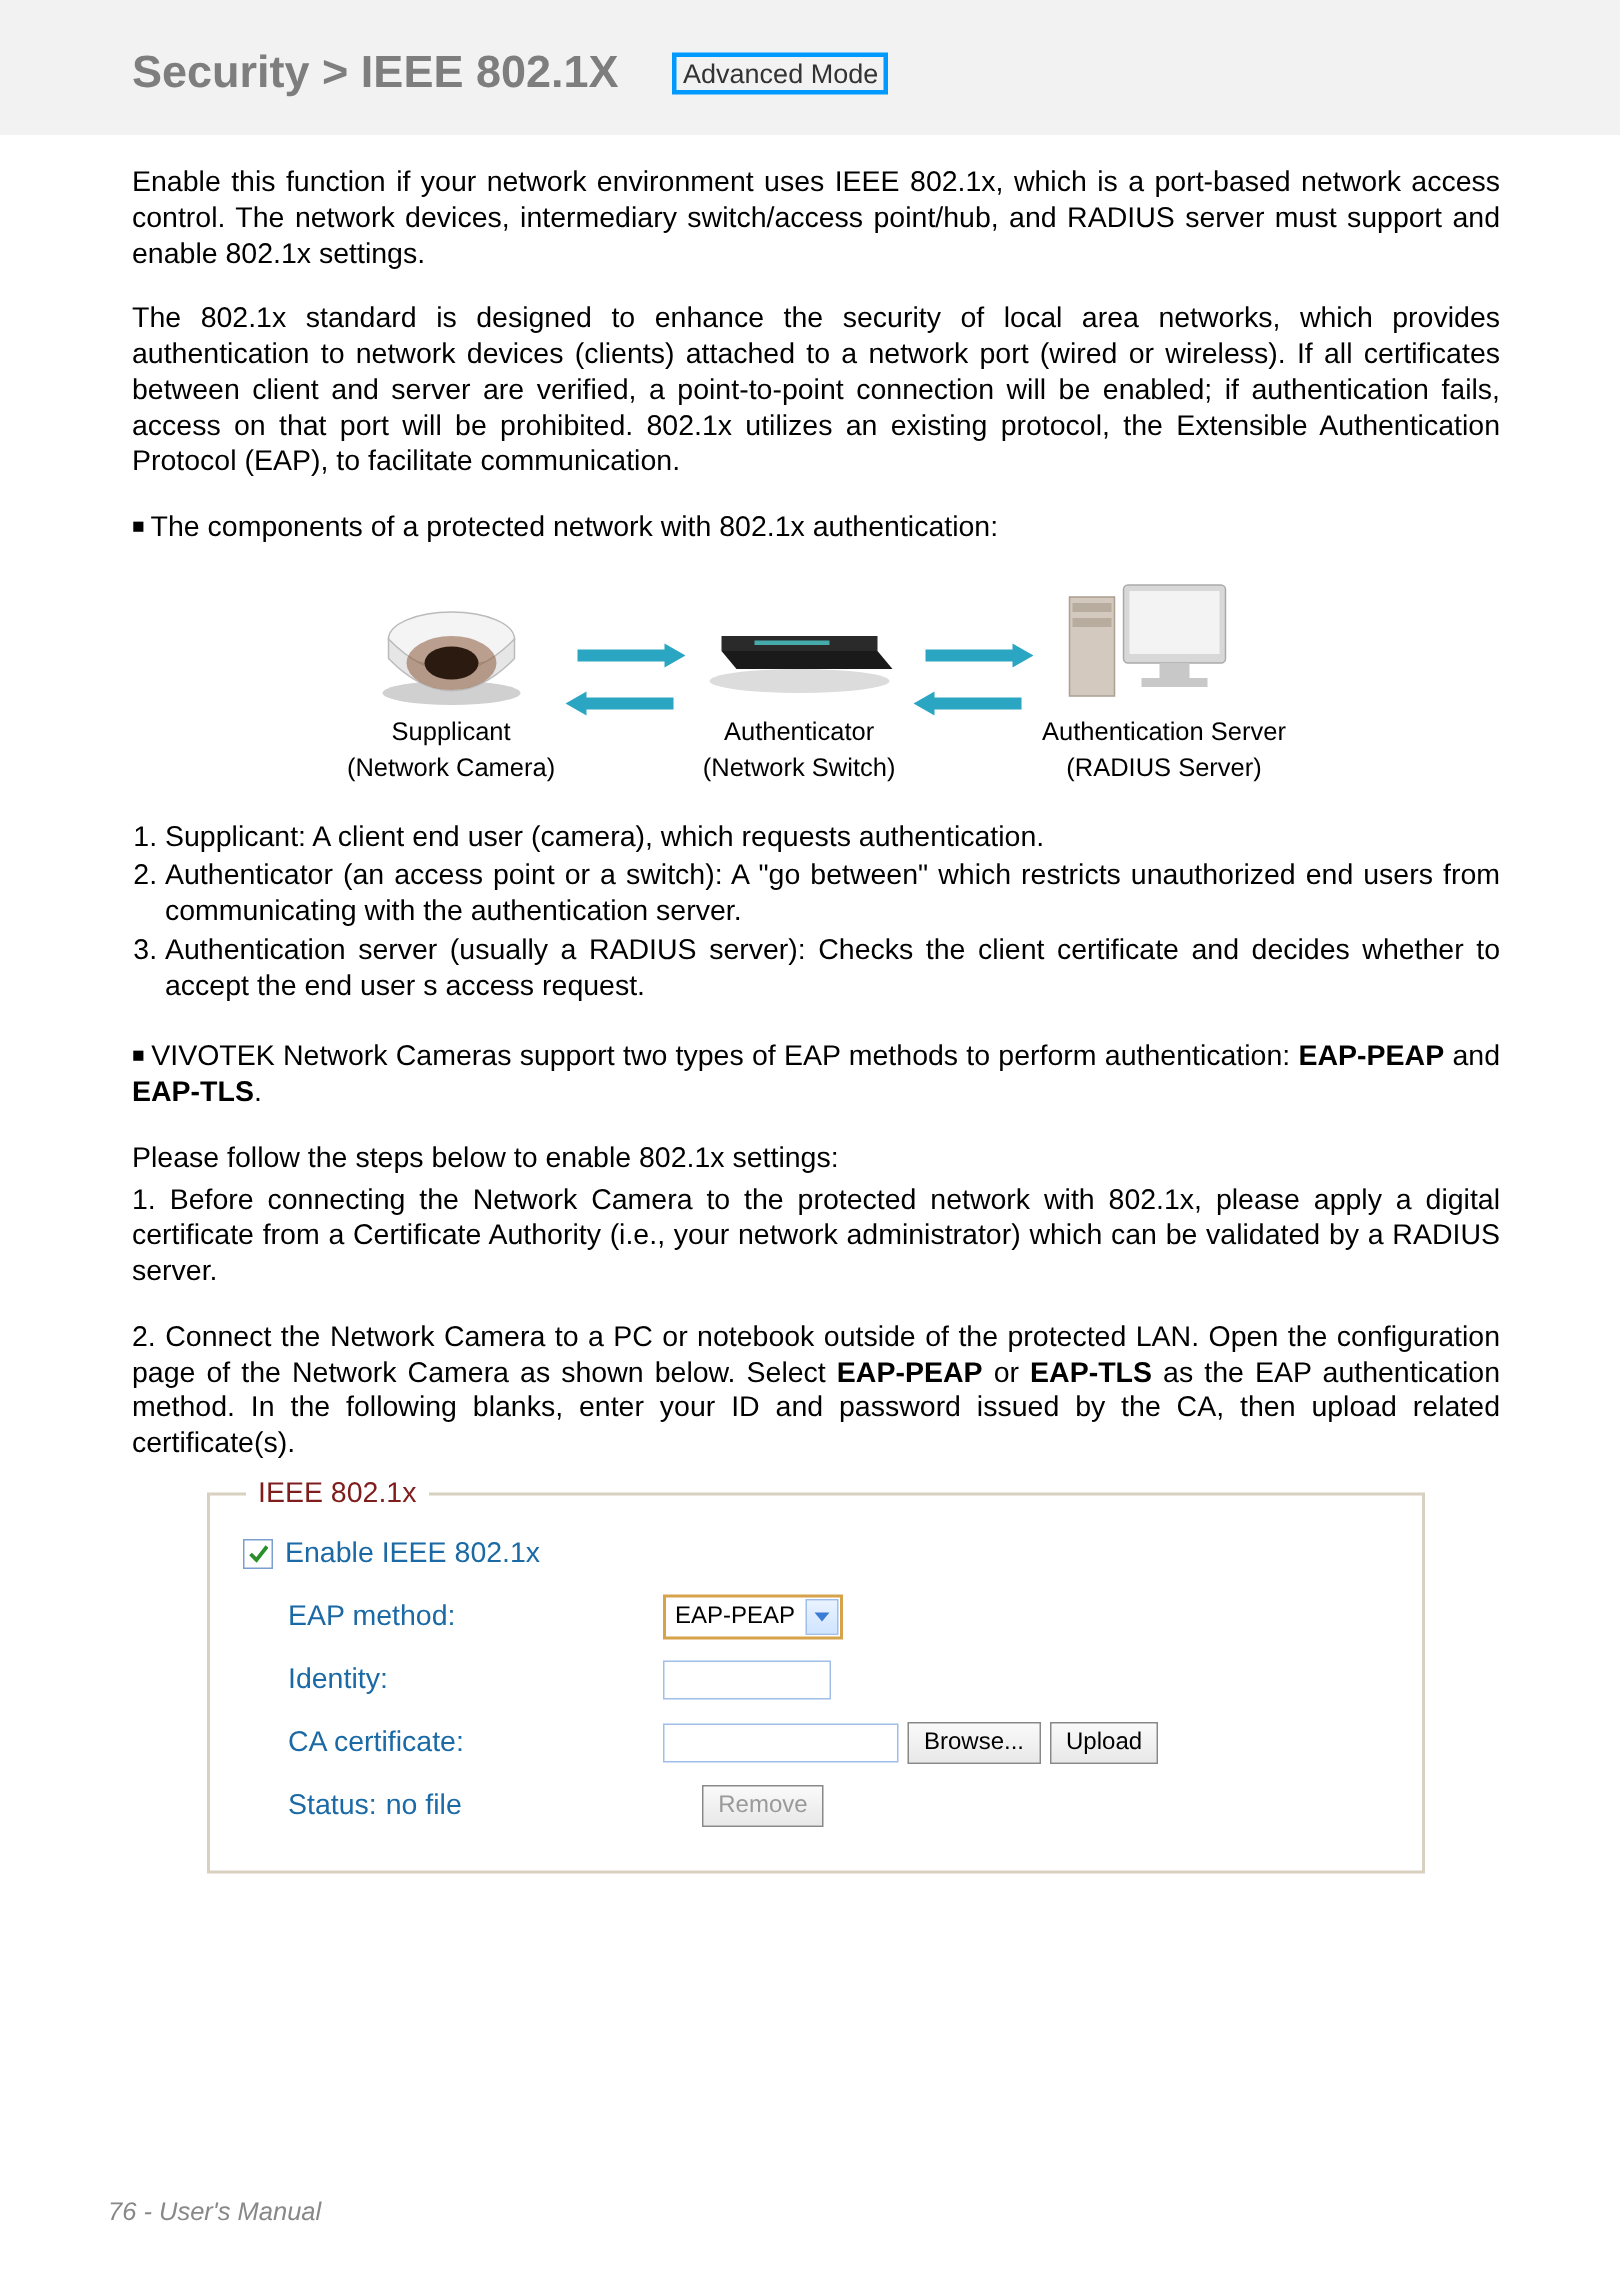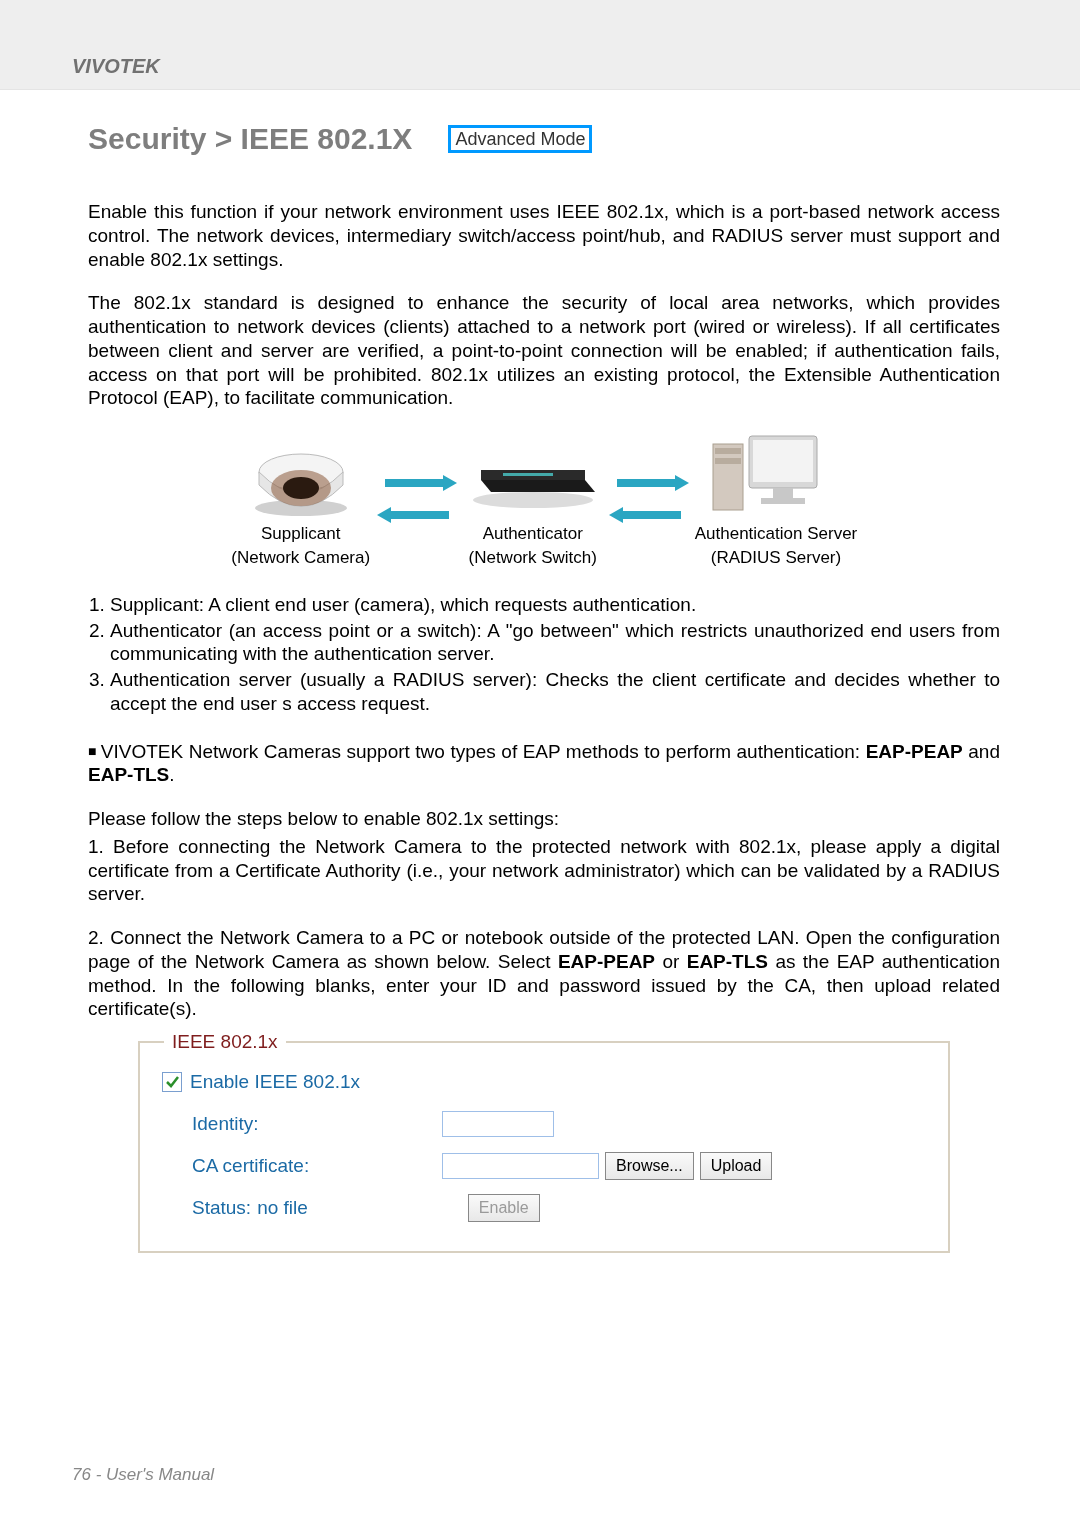--- a/index.html
+++ b/index.html
@@ -202,33 +202,31 @@
     padding-left: 72px;
     color: #888888;
     font-style: italic;
     font-size: 17px;
   }
 </style>
 </head>
 <body>
 
 <div class="page">
-  <div class="top-band">
-    <span class="brand">VIVOTEK</span>
-  </div>
 
   <div class="content">
     <div class="heading-row">
       <span class="heading">Security  &gt;  IEEE 802.1X</span>
       <span class="mode-badge">Advanced Mode</span>
     </div>
 
     <p class="body">Enable this function if your network environment uses IEEE 802.1x, which is a port-based network access control. The network devices, intermediary switch/access point/hub, and RADIUS server must support and enable 802.1x settings.</p>
     <p class="body">The 802.1x standard is designed to enhance the security of local area networks, which provides authentication to network devices (clients) attached to a network port (wired or wireless). If all certificates between client and server are verified, a point-to-point connection will be enabled; if authentication fails, access on that port will be prohibited. 802.1x utilizes an existing protocol, the Extensible Authentication Protocol (EAP), to facilitate communication.</p>
 
+    <p class="body square-bullet">The components of a protected network with 802.1x authentication:</p>
 
     <div class="diagram">
       <div class="diag-col">
         <div class="diag-img">
           <svg viewBox="0 0 140 90">
             <ellipse cx="70" cy="78" rx="46" ry="8" fill="#d0d0d0"></ellipse>
             <ellipse cx="70" cy="42" rx="42" ry="18" fill="#f4f4f4" stroke="#bbb"></ellipse>
             <path d="M28 42 Q70 85 112 42 L112 55 Q70 98 28 55 Z" fill="#e6e6e6" stroke="#bbb"></path>
             <ellipse cx="70" cy="58" rx="30" ry="18" fill="#8a5a3a" opacity="0.55"></ellipse>
             <ellipse cx="70" cy="58" rx="18" ry="11" fill="#2a1a10"></ellipse>
@@ -310,39 +308,50 @@
 
         <div class="enable-row">
           <span class="chk">
             <svg viewBox="0 0 14 14">
                 <polyline points="2,7 6,11 13,2" fill="none" stroke="#2b8f2b" stroke-width="2.5"></polyline>
               </svg>
           </span>
           <span style="color:#1b6aa5;font-size:19px">Enable IEEE 802.1x</span>
         </div>
 
+        <div class="form-row">
+          <span class="form-label">EAP method:</span>
+          <span class="select-box">
+            <span class="select-text">EAP-PEAP</span>
+            <span class="select-caret">
+              <svg viewBox="0 0 10 10">
+                  <polygon points="0,2 10,2 5,8" fill="#3a7bd5"></polygon>
+                </svg>
+            </span>
+          </span>
+        </div>
 
         <div class="form-row">
           <span class="form-label">Identity:</span>
           <span class="text-input" title=""></span>
         </div>
 
 
         <div class="form-row">
           <span class="form-label">CA certificate:</span>
           <span class="file-input" title=""></span>
           <span class="btn">Browse...</span>
           <span class="btn">Upload</span>
         </div>
 
         <div class="form-row">
           <span class="form-label" style="width:auto">Status:</span>
           <span class="status-val">no file</span>
           <span style="flex:0 0 160px"></span>
-          <span class="btn disabled" style="margin-left:0">Enable</span>
+          <span class="btn disabled" style="margin-left:0">Remove</span>
         </div>
 
       </div>
     </div>
   </div>
 
   <div class="footer">76 - User's Manual</div>
 </div>
 
 </body></html>

